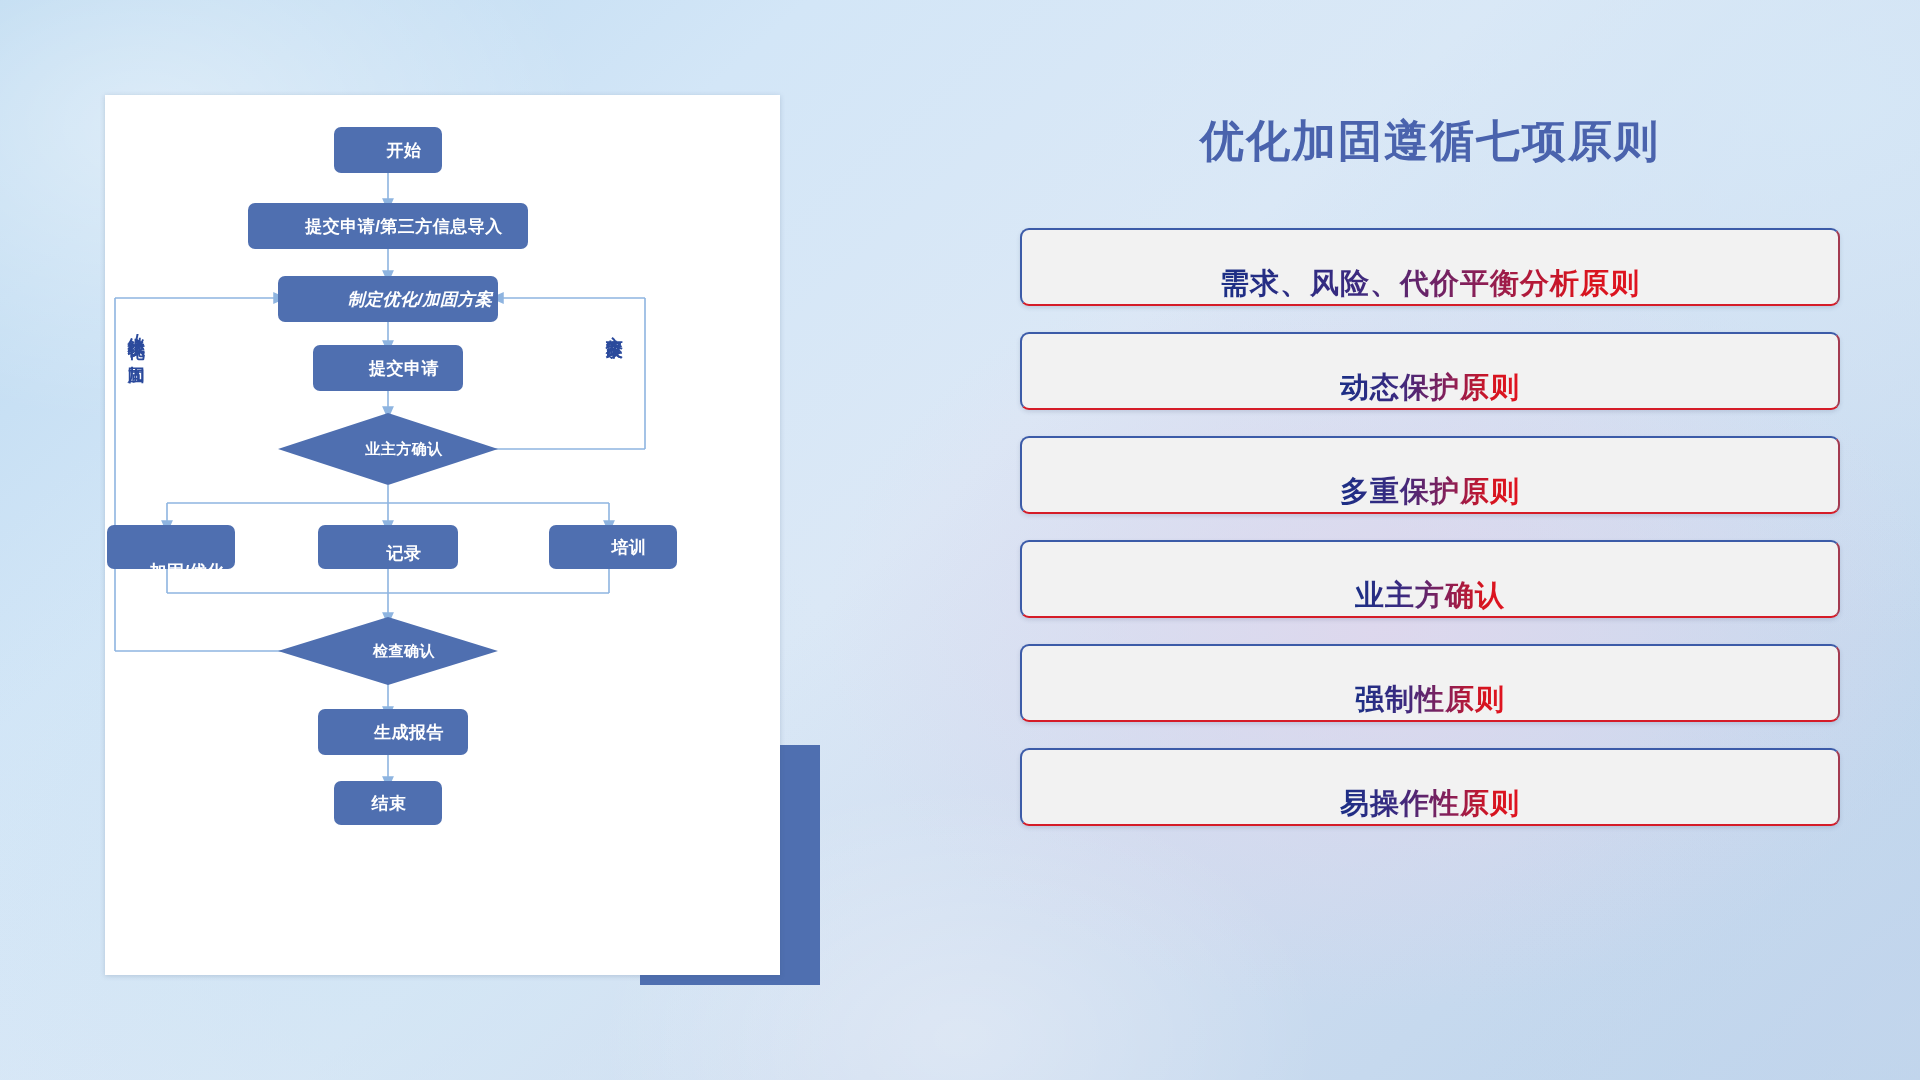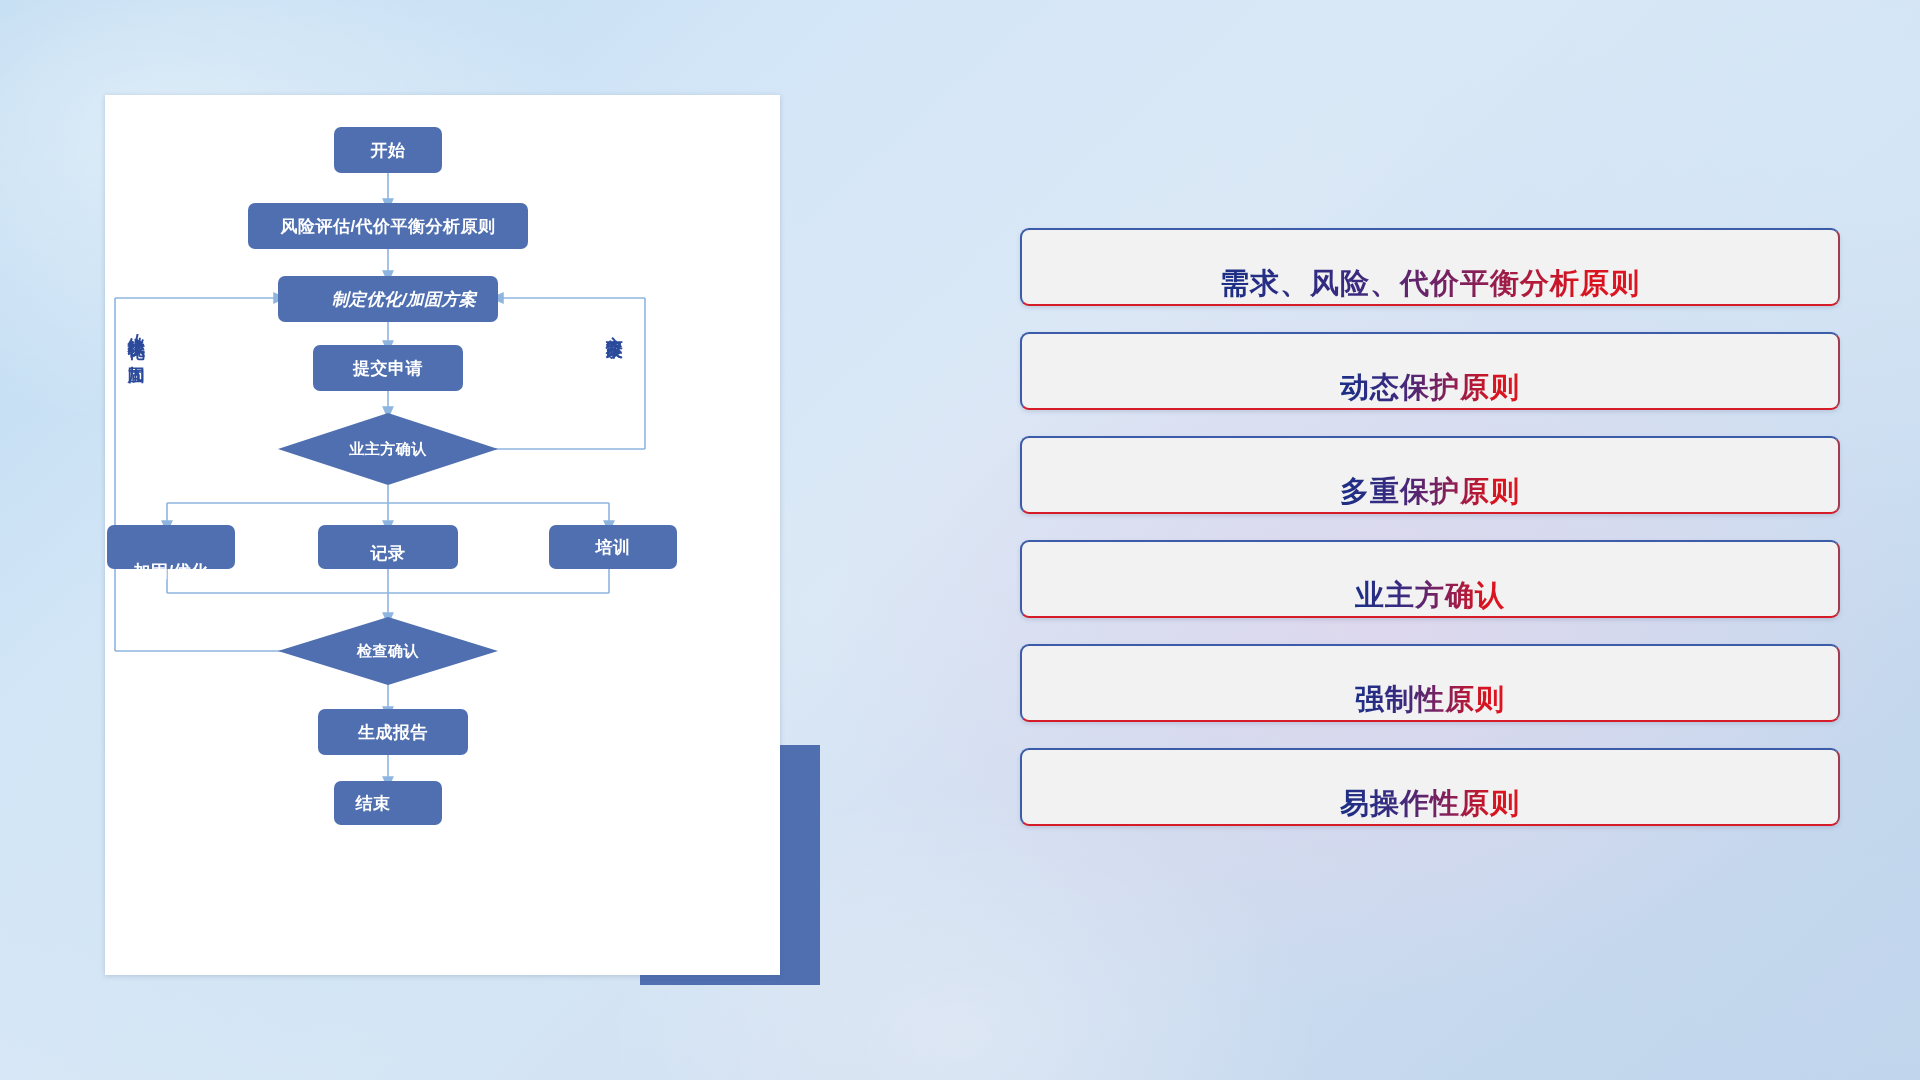--- a/index.html
+++ b/index.html
@@ -24,21 +24,21 @@
       radial-gradient(680px 520px at 100% 95%, rgba(198,214,236,0.55) 0%, rgba(198,214,236,0) 70%);
   }
 
   
   #shadow-rect{position:absolute;left:640px;top:745px;width:180px;height:240px;background:#4f6fb0;}
   #flow-panel{position:absolute;left:105px;top:95px;width:675px;height:880px;background:#fff;
               box-shadow:0 1px 5px rgba(60,80,120,.22);}
   #flow-canvas{position:absolute;left:0;top:0;width:675px;height:880px;}
   .nodetext{position:absolute;display:flex;align-items:center;justify-content:center;
             color:#fff;font-weight:bold;font-size:17px;letter-spacing:.5px;
-            pointer-events:none;white-space:nowrap;}
+            pointer-events:none;white-space:nowrap;padding-left:16px;}
   .vlabel{position:absolute;writing-mode:vertical-rl;text-orientation:upright;
           color:#2b4a9c;font-size:17px;font-weight:bold;letter-spacing:2px;line-height:1.05;}
 
   
   #right{position:absolute;left:1020px;top:60px;width:820px;height:980px;}
   #deck-title{font-size:44px;font-weight:bold;color:#4a63ad;letter-spacing:2px;
               text-align:center;margin:52px 0 0 0;}
   #cards{position:absolute;left:0;top:168px;width:820px;}
   .card{position:relative;height:74px;margin-bottom:26px;border-radius:9px;
         background:#f2f2f2;
@@ -107,36 +107,37 @@
     <polygon points="283,318 393,354 283,390 173,354" fill="#4f6fb0"></polygon>
     <rect x="2" y="430" width="128" height="44" rx="7" fill="#4f6fb0"></rect>
     <rect x="213" y="430" width="140" height="44" rx="7" fill="#4f6fb0"></rect>
     <rect x="444" y="430" width="128" height="44" rx="7" fill="#4f6fb0"></rect>
     <polygon points="283,522 393,556 283,590 173,556" fill="#4f6fb0"></polygon>
     <rect x="213" y="614" width="150" height="46" rx="7" fill="#4f6fb0"></rect>
     <rect x="229" y="686" width="108" height="44" rx="7" fill="#4f6fb0"></rect>
   </svg>
 
   <div class="nodetext" style="left:229px;top:32px;width:108px;height:46px;">开始</div>
-  <div class="nodetext" style="left:143px;top:108px;width:280px;height:46px;">风险评估/代价平衡分析原则</div>
+  <div class="nodetext" style="left:143px;top:108px;width:280px;height:46px;">提交申请/第三方信息导入</div>
   <div class="nodetext" style="left:173px;top:181px;width:252px;height:46px;font-style:italic;">制定优化/加固方案</div>
   <div class="nodetext" style="left:208px;top:250px;width:150px;height:46px;">提交申请</div>
   <div class="nodetext" style="left:198px;top:336px;width:170px;height:36px;font-size:15px;">业主方确认</div>
   <div class="nodetext" style="left:2px;top:430px;width:128px;height:44px;margin-top:24px;">加固/优化</div>
   <div class="nodetext" style="left:213px;top:430px;width:140px;height:56px;">记录</div>
   <div class="nodetext" style="left:444px;top:430px;width:128px;height:44px;text-align:right;">培训</div>
   <div class="nodetext" style="left:198px;top:538px;width:170px;height:36px;font-size:15px;">检查确认</div>
   <div class="nodetext" style="left:213px;top:614px;width:150px;height:46px;">生成报告</div>
   <div class="nodetext" style="left:214px;top:686px;width:108px;height:44px;">结束</div>
 
   <div class="vlabel" style="left:22px;top:228px;">继续优化/加固</div>
   <div class="vlabel" style="left:500px;top:228px;">方案修改</div>
 </div>
 
 <div id="right">
+  <h1 id="deck-title">优化加固遵循七项原则</h1>
 
   <div id="cards">
     <div class="card">
       <span class="card-label">需求、风险、代价平衡分析原则</span>
     </div>
     <div class="card">
       <span class="card-label">动态保护原则</span>
     </div>
     <div class="card">
       <span class="card-label">多重保护原则</span>

